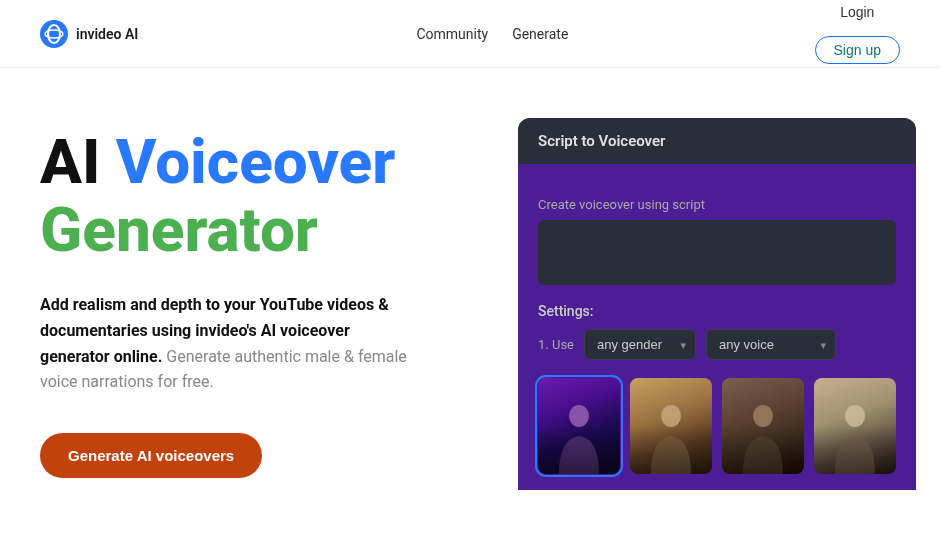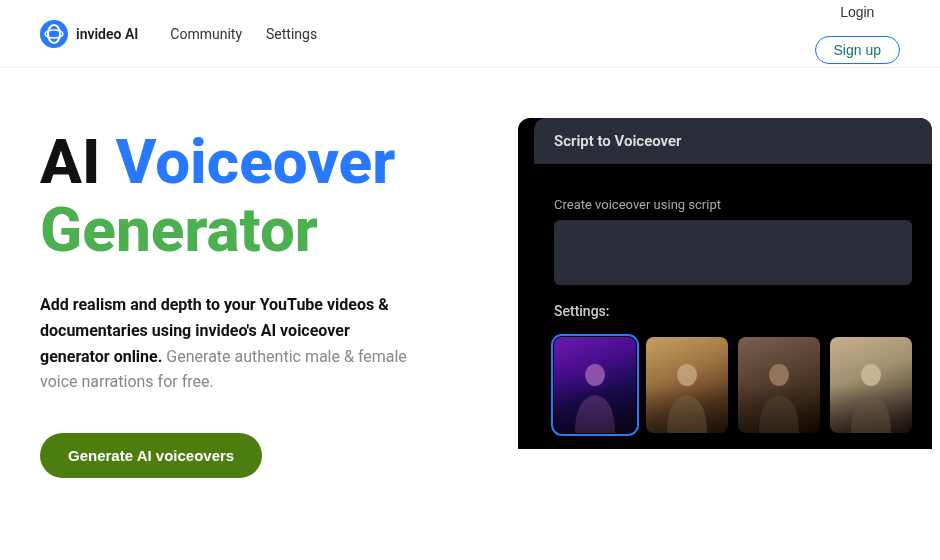--- a/index.html
+++ b/index.html
@@ -32,20 +32,21 @@
     }
     .logo-text {
       font-size: 14px;
       font-weight: 600;
       color: #1a1a1a;
     }
     .nav-links {
       display: flex;
       gap: 24px;
       flex: 1;
+      justify-content: center;
     }
     .nav-link {
       font-size: 14px;
       color: #333;
       cursor: pointer;
       text-decoration: none;
     }
     .nav-right {
       display: flex;
       align-items: center;
@@ -103,43 +104,42 @@
     .hero-desc .bold-part {
       font-weight: 700;
       color: #111;
     }
     .hero-desc .light-part {
       color: #888;
     }
 
     .generate-btn {
       margin-top: 28px;
-      background: #4d7c0f;
+      background: #c2410c;
       color: #fff;
       border: none;
       border-radius: 28px;
       padding: 14px 28px;
       font-size: 15px;
       font-weight: 600;
       cursor: pointer;
     }
 
     
     .hero-right {
       flex: 1;
       padding-top: 10px;
     }
 
     .panel {
-      background: #000000;
+      background: #4c1d95;
       border-radius: 12px 12px 0 0;
       overflow: hidden;
       width: 100%;
       max-width: 450px;
-      padding-left: 16px;
     }
 
     .panel-header {
       background: #2a2e38;
       padding: 14px 20px;
       font-size: 15px;
       font-weight: 600;
       color: #e0e0e0;
       border-radius: 12px 12px 0 0;
     }
@@ -266,21 +266,21 @@
   <div class="logo-area">
     <svg class="logo-icon" viewBox="0 0 28 28" fill="none">
       <circle cx="14" cy="14" r="14" fill="#2979ff"></circle>
       <ellipse cx="14" cy="14" rx="6" ry="9" fill="none" stroke="white" stroke-width="2"></ellipse>
       <ellipse cx="14" cy="14" rx="9" ry="4" fill="none" stroke="white" stroke-width="1.5"></ellipse>
     </svg>
     <span class="logo-text">invideo AI</span>
   </div>
   <div class="nav-links">
     <a class="nav-link">Community</a>
-    <a class="nav-link">Settings</a>
+    <a class="nav-link">Generate</a>
   </div>
   <div class="nav-right">
     <button class="login-btn">Login</button>
     <button class="signup-btn">Sign up</button>
   </div>
 </nav>
 
 <section class="hero">
   <div class="hero-left">
     <h1 class="hero-title">
@@ -299,20 +299,35 @@
 
   <div class="hero-right">
     <div class="panel">
       <div class="panel-header">
         <span>Script to Voiceover</span>
       </div>
       <div class="panel-body">
         <div class="panel-label">Create voiceover using script</div>
         <textarea class="script-textarea" style=""></textarea>
         <div class="settings-label">Settings:</div>
+        <div class="settings-row">
+          <span class="use-label">1. Use</span>
+          <div class="dropdown-wrapper">
+            <select class="dropdown">
+              <option>any gender</option>
+              <option>male</option>
+              <option>female</option>
+            </select>
+          </div>
+          <div class="dropdown-wrapper">
+            <select class="dropdown" style="min-width:130px;">
+              <option>any voice</option>
+            </select>
+          </div>
+        </div>
         <div class="avatars-row">
           <div class="avatar-card avatar-1 selected">
             <svg class="avatar-person" viewBox="0 0 60 80">
               <ellipse cx="30" cy="22" rx="10" ry="11" fill="rgba(160,100,180,0.8)"></ellipse>
               <path d="M10 80 Q10 45 30 42 Q50 45 50 80 Z" fill="rgba(100,60,130,0.7)"></path>
             </svg>
           </div>
           <div class="avatar-card avatar-2">
             <svg class="avatar-person" viewBox="0 0 60 80">
               <ellipse cx="30" cy="22" rx="10" ry="11" fill="rgba(200,170,130,0.8)"></ellipse>

